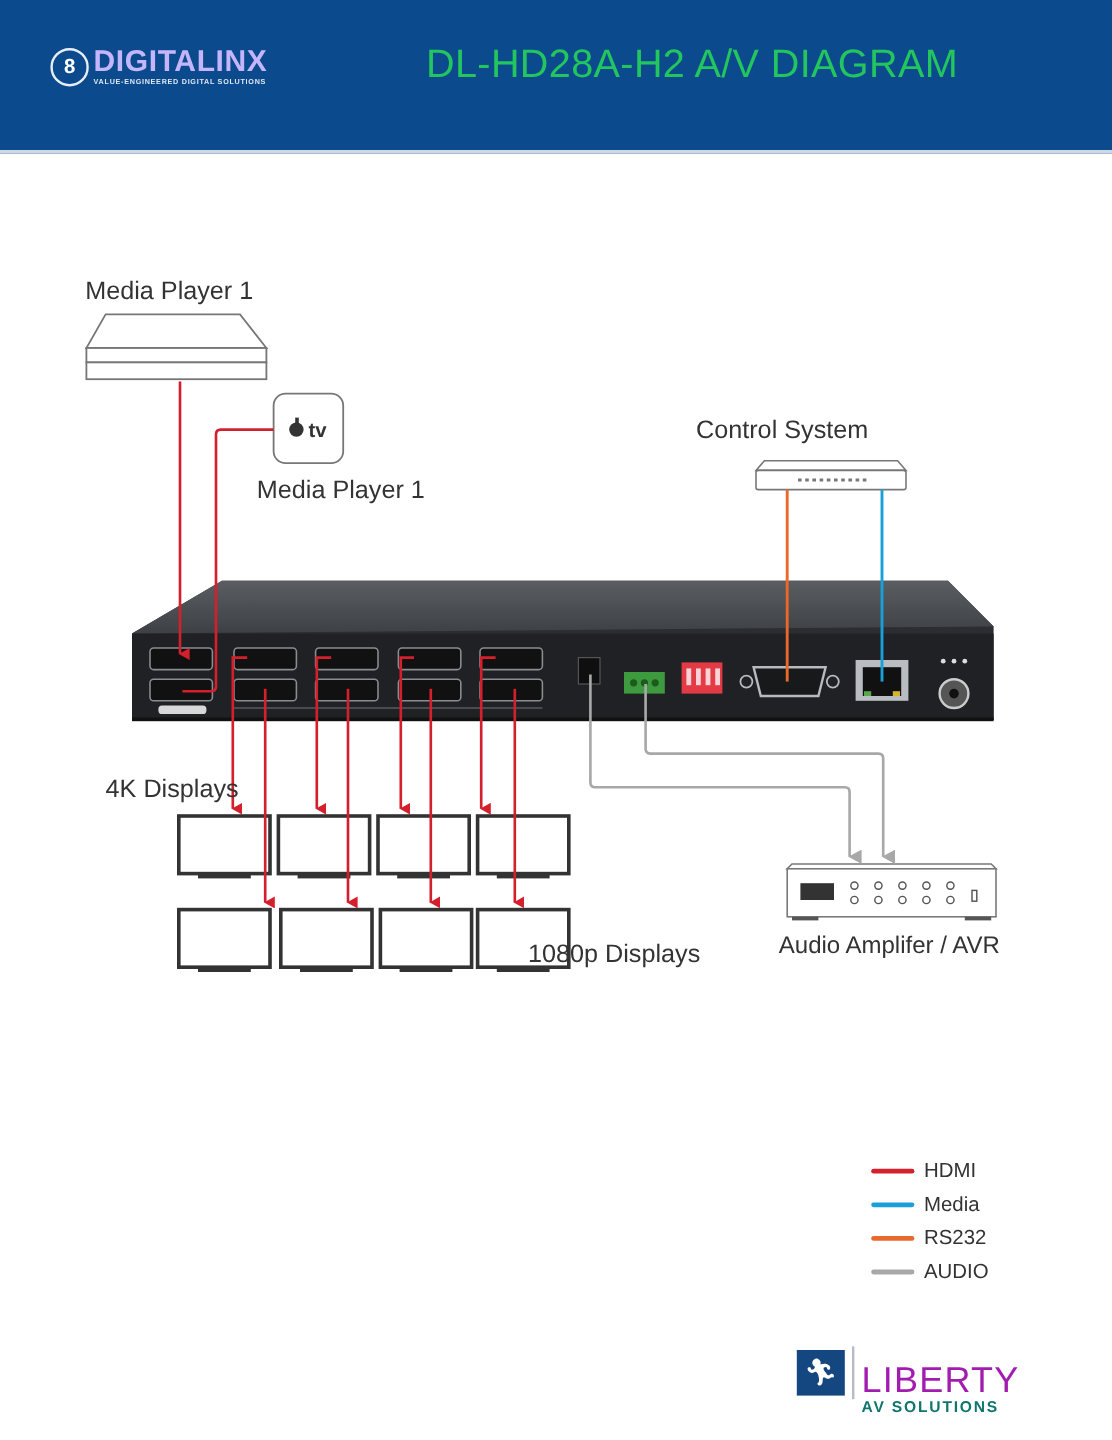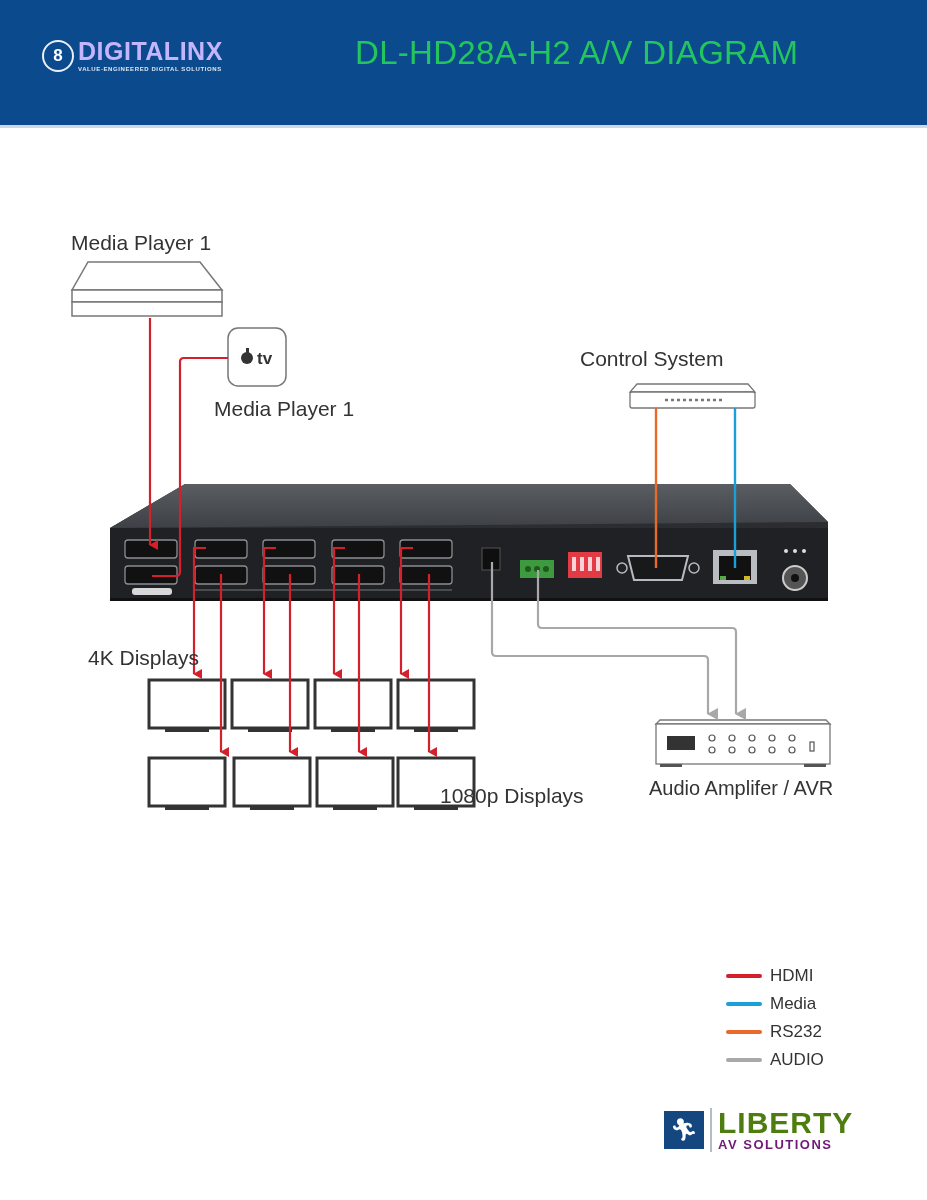--- a/index.html
+++ b/index.html
@@ -14,22 +14,22 @@
   svg.diagram { position:absolute; left:0; top:0; }
   .lbl { position:absolute; color:#333; font-size:21px; white-space:nowrap; }
   .legend { position:absolute; left:726px; top:962px; }
   .legend-row { display:flex; align-items:center; height:28px; }
   .legend-swatch { width:36px; height:4px; border-radius:2px; margin-right:8px; }
   .legend-text { font-size:17px; color:#333; }
   .liberty { position:absolute; left:664px; top:1108px; display:flex; align-items:center; }
   .liberty-mark { width:40px; height:38px; background:#14467f; display:flex; align-items:center; justify-content:center; color:#fff; font-size:22px; }
   .liberty-sep { width:2px; height:44px; background:#b5bcc6; margin:0 6px; }
   .liberty-words { display:flex; flex-direction:column; }
-  .liberty-name { color:#4d7c0f; font-size:30px; font-weight:bold; letter-spacing:1px; line-height:30px; }
-  .liberty-sub { color:#701a75; font-size:13px; font-weight:bold; letter-spacing:1.5px; line-height:14px; }
+  .liberty-name { color:#a21caf; font-size:30px; font-weight:normal; letter-spacing:1px; line-height:30px;margin-top:28px; }
+  .liberty-sub { color:#0f766e; font-size:13px; font-weight:bold; letter-spacing:1.5px; line-height:14px; }
 </style>
 </head>
 <body>
 
 <div class="header">
   <div class="logo">
     <div class="logo-mark">8</div>
     <div class="logo-text">
       <span class="logo-name">DIGITALINX</span>
       <span class="logo-tag">VALUE-ENGINEERED DIGITAL SOLUTIONS</span>

